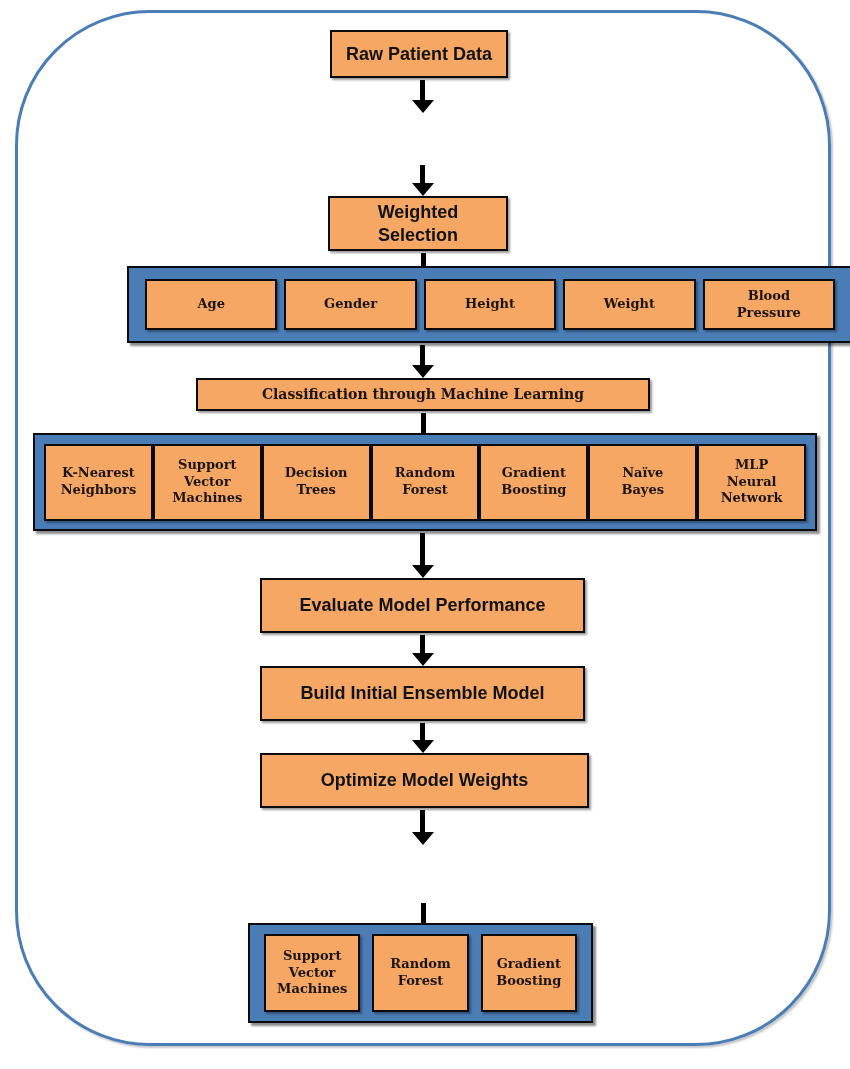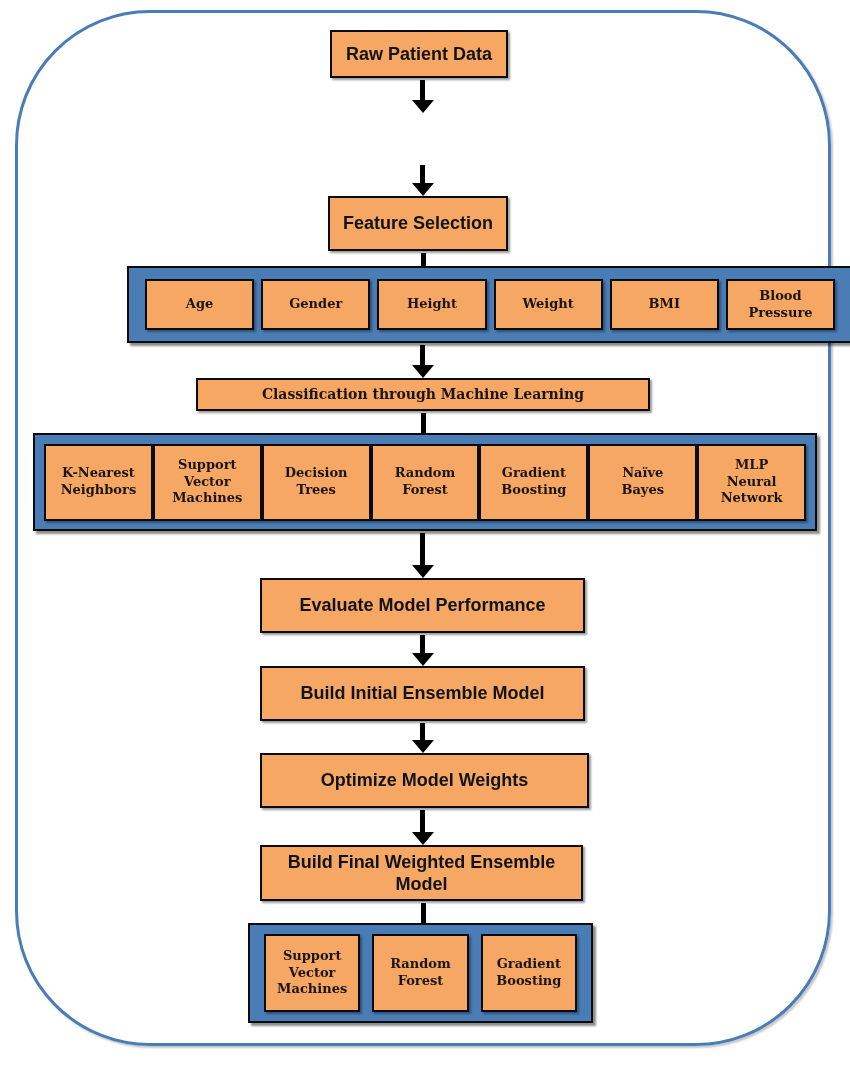--- a/index.html
+++ b/index.html
@@ -56,30 +56,29 @@
 
   <div class="frame"></div>
 
   <div class="pbox" style="left:330px;top:30px;width:178px;height:48px">Raw Patient Data</div>
 
   <div class="arrow" style="top:80px;height:33px"></div>
 
 
   <div class="arrow" style="top:165px;height:31px"></div>
 
-  <div class="pbox" style="left:328px;top:196px;width:180px;height:55px">Feature Selection</div>
+  <div class="pbox" style="left:328px;top:196px;width:180px;height:55px">Weighted Selection</div>
 
   <div class="vline" style="top:253px;height:14px"></div>
 
   <div class="group" style="left:127px;top:266px;width:726px;height:77px;padding:0 16px;gap:7px">
     <div class="sbox" style="height:51px">Age</div>
     <div class="sbox" style="height:51px">Gender</div>
     <div class="sbox" style="height:51px">Height</div>
     <div class="sbox" style="height:51px">Weight</div>
-    <div class="sbox" style="height:51px">BMI</div>
     <div class="sbox" style="height:51px">Blood
 Pressure</div>
   </div>
 
   <div class="arrow" style="top:345px;height:33px"></div>
 
   <div class="pbox cbox" style="left:196px;top:378px;width:454px;height:33px">Classification through Machine Learning</div>
 
   <div class="vline" style="top:413px;height:20px"></div>
 
@@ -109,21 +108,20 @@
   <div class="arrow" style="top:635px;height:31px"></div>
 
   <div class="pbox" style="left:260px;top:666px;width:325px;height:55px">Build Initial Ensemble Model</div>
 
   <div class="arrow" style="top:723px;height:30px"></div>
 
   <div class="pbox" style="left:260px;top:753px;width:329px;height:55px">Optimize Model Weights</div>
 
   <div class="arrow" style="top:810px;height:35px"></div>
 
-  <div class="pbox" style="left:260px;top:845px;width:323px;height:56px;padding:0 14px">Build Final Weighted Ensemble Model</div>
 
   <div class="vline" style="top:903px;height:20px"></div>
 
   <div class="group" style="left:248px;top:923px;width:345px;height:100px;padding:0 14px;gap:12px">
     <div class="sbox" style="height:78px">Support
 Vector
 Machines</div>
     <div class="sbox" style="height:78px">Random
 Forest</div>
     <div class="sbox" style="height:78px">Gradient

